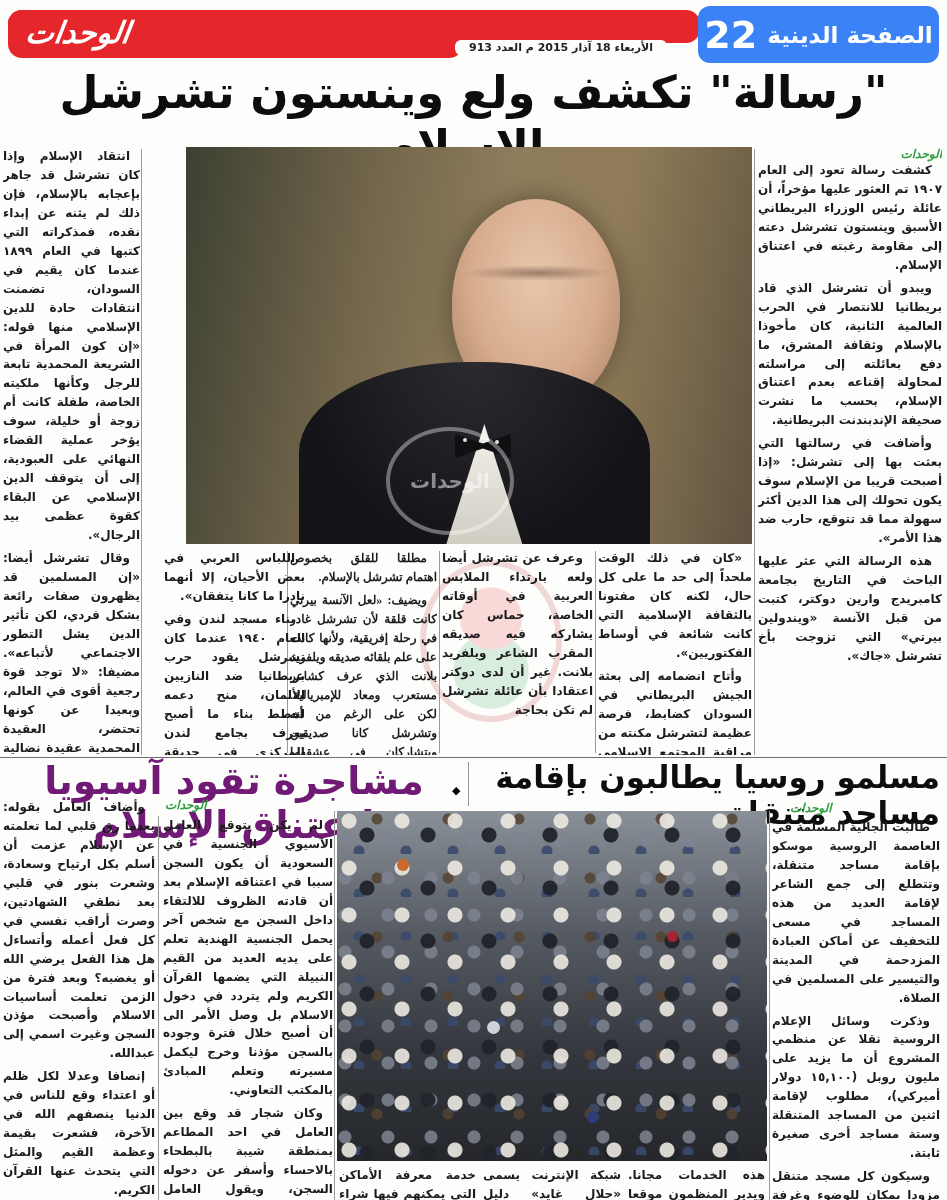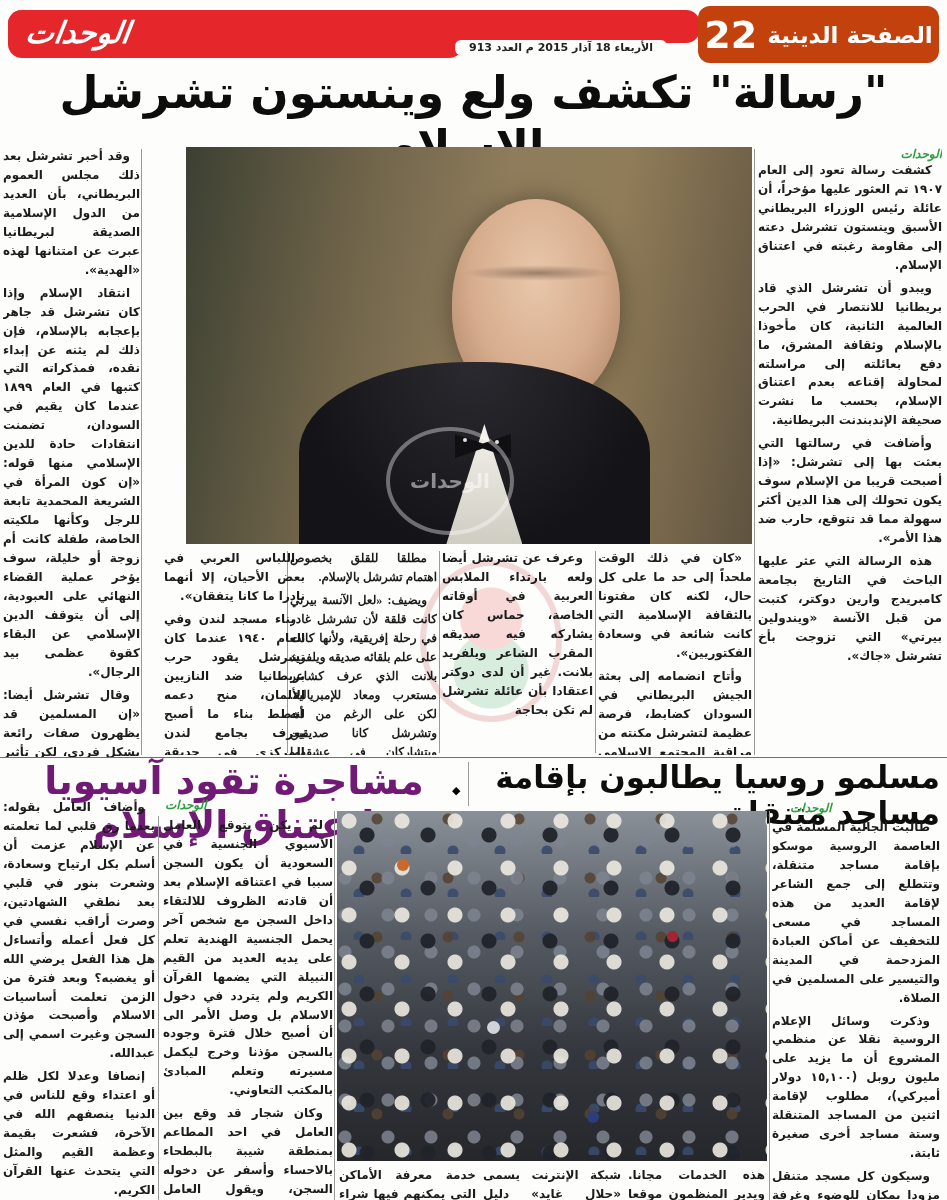--- a/index.html
+++ b/index.html
@@ -6,21 +6,21 @@
   .page{position:relative;width:947px;height:1200px;background:#fdfdfb;overflow:hidden;
         font-family:"DejaVu Sans",sans-serif;direction:rtl;}
   .abs{position:absolute;}
   
   .red-ext{background:#e5262b;border-radius:14px;}
   .red-main{background:#e5262b;border-radius:14px;}
   .logo{color:#fff;font-weight:bold;font-style:italic;font-size:30px;transform:skewX(-8deg);
         letter-spacing:1px;}
   .dateline{font-size:11px;color:#222;text-align:center;background:#fdfdfb;border-radius:6px;
         padding:1px 6px;font-weight:bold;}
-  .green-box{background:#c2410c;border-radius:12px;display:flex;align-items:center;
+  .green-box{background:#3b82f6;border-radius:12px;display:flex;align-items:center;
         justify-content:center;gap:10px;color:#fff;direction:rtl;}
   .green-box .num{font-size:38px;font-weight:bold;order:2;}
   .green-box .sec{font-size:23px;font-weight:bold;order:1;}
   
   .h1{font-size:45px;font-weight:bold;color:#0d0d0d;text-align:center;line-height:1.2;}
   .h2{font-size:31px;font-weight:bold;color:#0d0d0d;text-align:right;line-height:1.15;}
   .h3{font-size:38px;font-weight:bold;color:#701a75;text-align:center;line-height:1.15;}
   
   .col{overflow:hidden;z-index:2;}
   .col p{margin:0 0 4px 0;font-size:12px;font-weight:bold;color:#1c1c1c;line-height:1.58;
@@ -99,37 +99,36 @@
   <div class="abs col" style="left:758px;top:147px;width:184px;height:610px;">
     <div class="byline">الوحدات</div>
     <p>كشفت رسالة تعود إلى العام ١٩٠٧ تم العثور عليها مؤخراً، أن عائلة رئيس الوزراء البريطاني الأسبق وينستون تشرشل دعته إلى مقاومة رغبته في اعتناق الإسلام.</p>
     <p>ويبدو أن تشرشل الذي قاد بريطانيا للانتصار في الحرب العالمية الثانية، كان مأخوذا بالإسلام وثقافة المشرق، ما دفع بعائلته إلى مراسلته لمحاولة إقناعه بعدم اعتناق الإسلام، بحسب ما نشرت صحيفة الإندبندنت البريطانية.</p>
     <p>وأضافت في رسالتها التي بعثت بها إلى تشرشل: «إذا أصبحت قريبا من الإسلام سوف يكون تحولك إلى هذا الدين أكثر سهولة مما قد تتوقع، حارب ضد هذا الأمر».</p>
     <p>هذه الرسالة التي عثر عليها الباحث في التاريخ بجامعة كامبريدج وارين دوكتر، كتبت من قبل الآنسة «ويندولين بيرتي» التي تزوجت بأخ تشرشل «جاك».</p>
 
   </div>
 
   <div class="abs col" style="left:598px;top:549px;width:154px;height:206px;">
-    <p>«كان في ذلك الوقت ملحداً إلى حد ما على كل حال، لكنه كان مفتونا بالثقافة الإسلامية التي كانت شائعة في وسعادة الفكتوريين».</p>
+    <p>«كان في ذلك الوقت ملحداً إلى حد ما على كل حال، لكنه كان مفتونا بالثقافة الإسلامية التي كانت شائعة في أوساط الفكتوريين».</p>
     <p>وأتاح انضمامه إلى بعثة الجيش البريطاني في السودان كضابط، فرصة عظيمة لتشرشل مكنته من مراقبة المجتمع الإسلامي عن كثب. وفي رسالة بعث بها في العام ١٩٠٧، قال</p>
   </div>
   <div class="abs col" style="left:442px;top:549px;width:151px;height:206px;">
     <p>وعرف عن تشرشل أيضا ولعه بارتداء الملابس العربية في أوقاته الخاصة، حماس كان يشاركه فيه صديقه المقرب الشاعر ويلفريد بلانت. غير أن لدى دوكتر اعتقادا بأن عائلة تشرشل لم تكن بحاجة</p>
   </div>
   <div class="abs col" style="left:290px;top:549px;width:147px;height:206px;font-family:Liberation Serif, serif;">
     <p>مطلقا للقلق بخصوص اهتمام تشرشل بالإسلام.</p>
     <p>ويضيف: «لعل الآنسة بيرتي كانت قلقة لأن تشرشل غادر في رحلة إفريقية، ولأنها كانت على علم بلقائه صديقه ويلفريد بلانت الذي عرف كشاعر مستعرب ومعاد للإمبريالية. لكن على الرغم من أنه وتشرشل كانا صديقين ويتشاركان في عشقهما لارتداء</p>
   </div>
   <div class="abs col" style="left:144px;top:549px;width:141px;height:206px;margin-left:20px;">
     <p>اللباس العربي في بعض الأحيان، إلا أنهما نادرا ما كانا يتفقان».</p>
     <p>بناء مسجد لندن وفي العام ١٩٤٠ عندما كان تشرشل يقود حرب بريطانيا ضد النازيين الألمان، منح دعمه لخطط بناء ما أصبح يعرف بجامع لندن المركزي في حديقة ريجنتس، الذي خُصص له حوالي ١٠٠ ألف جنيه استرليني، على أمل أن يكسبهم ذلك دعم الدول</p>
   </div>
 
   <div class="abs col" style="left:3px;top:147px;width:137px;height:610px;">
-    <p>وقد أخبر تشرشل بعد ذلك مجلس العموم البريطاني، بأن العديد من الدول الإسلامية الصديقة لبريطانيا عبرت عن امتنانها لهذه «الهدية».</p>
     <p>انتقاد الإسلام وإذا كان تشرشل قد جاهر بإعجابه بالإسلام، فإن ذلك لم يثنه عن إبداء نقده، فمذكراته التي كتبها في العام ١٨٩٩ عندما كان يقيم في السودان، تضمنت انتقادات حادة للدين الإسلامي منها قوله: «إن كون المرأة في الشريعة المحمدية تابعة للرجل وكأنها ملكيته الخاصة، طفلة كانت أم زوجة أو خليلة، سوف يؤخر عملية القضاء النهائي على العبودية، إلى أن يتوقف الدين الإسلامي عن البقاء كقوة عظمى بيد الرجال».</p>
     <p>وقال تشرشل أيضا: «إن المسلمين قد يظهرون صفات رائعة بشكل فردي، لكن تأثير الدين يشل التطور الاجتماعي لأتباعه». مضيفا: «لا توجد قوة رجعية أقوى في العالم، وبعيدا عن كونها تحتضر، العقيدة المحمدية عقيدة نضالية وتبشيرية».</p>
 
   </div>
 
   <div class="abs vr" style="left:754px;top:149px;height:606px;"></div>
   <div class="abs vr" style="left:595px;top:551px;height:202px;"></div>
   <div class="abs vr" style="left:439px;top:551px;height:202px;"></div>
   <div class="abs vr" style="left:287px;top:551px;height:202px;"></div>
   <div class="abs vr" style="left:141px;top:149px;height:606px;"></div>

